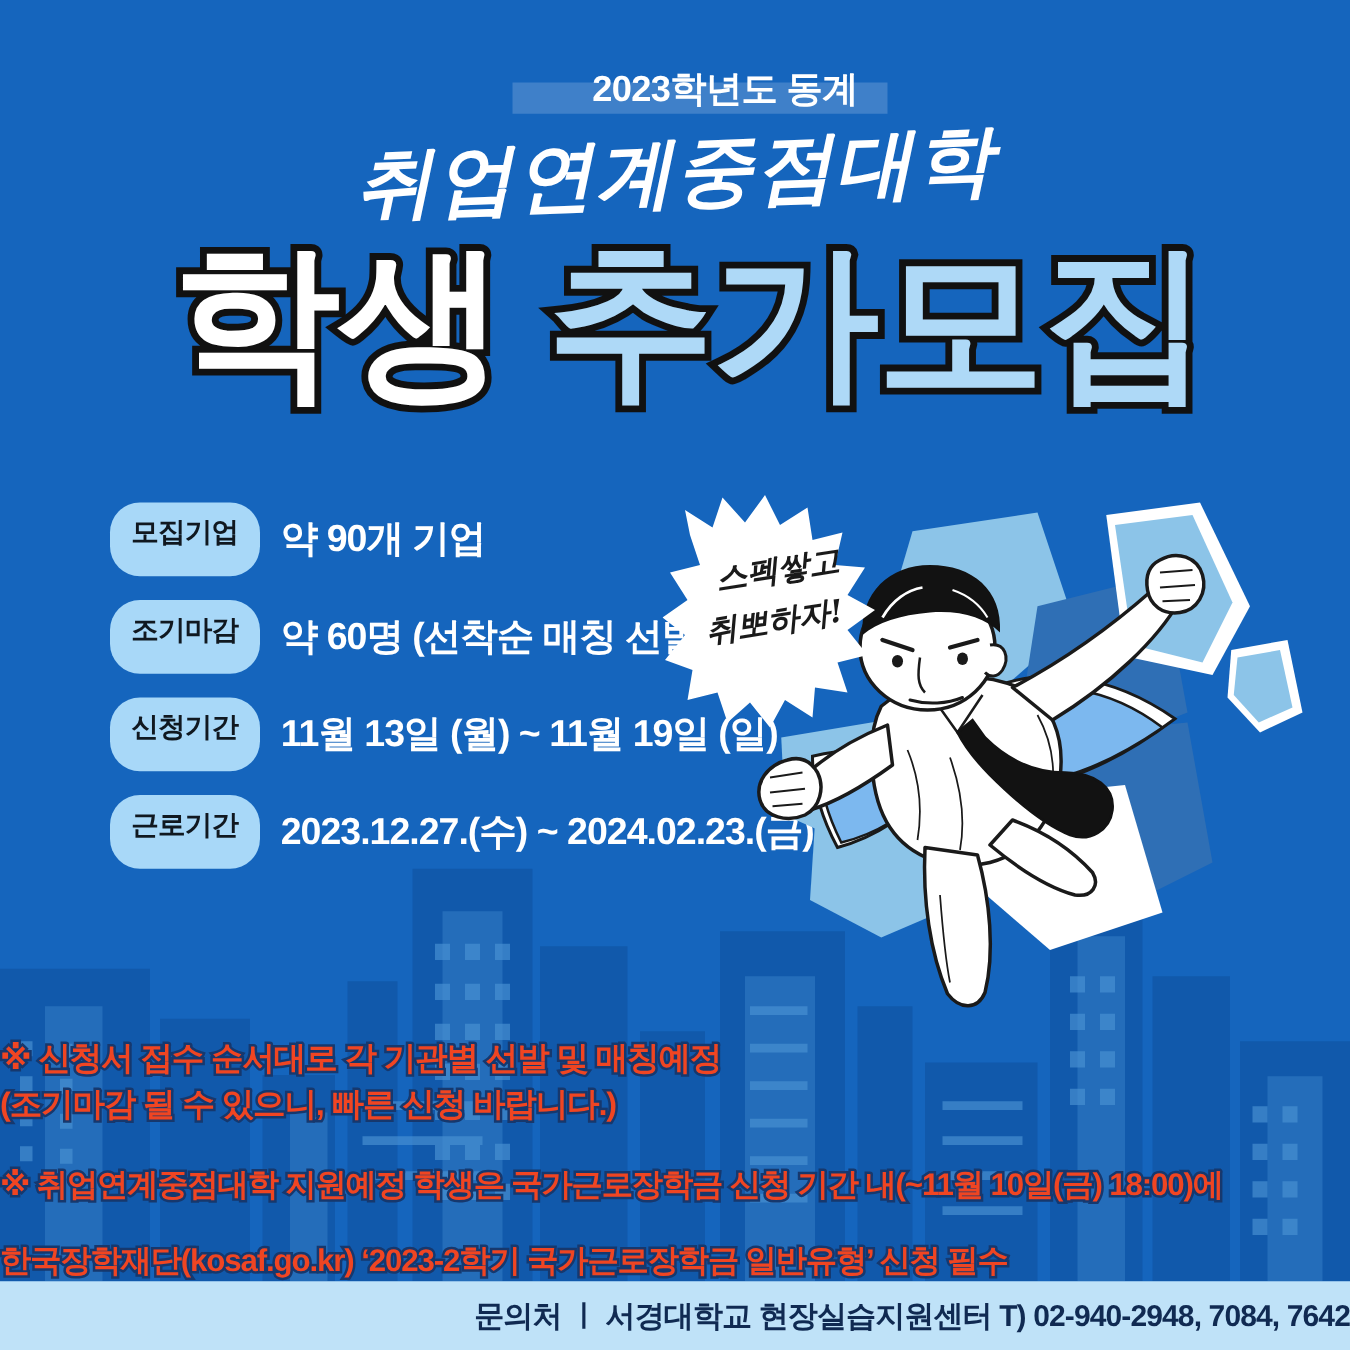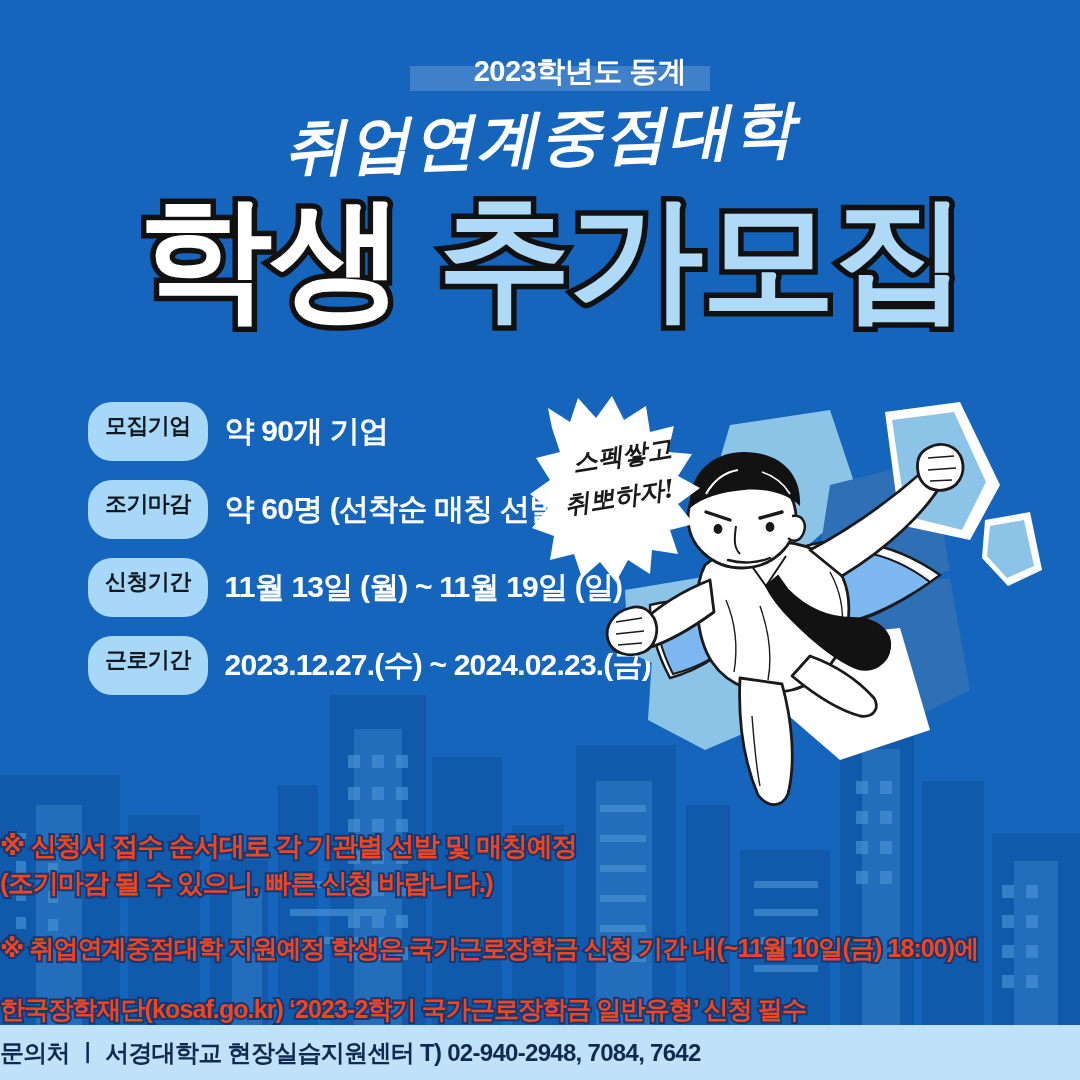--- a/index.html
+++ b/index.html
@@ -166,21 +166,21 @@
   
   .footer {
     position: absolute;
     left: 0;
     bottom: 0;
     width: 1080px;
     height: 55px;
     background: #bfe2f8;
     display: flex;
     align-items: center;
-    justify-content: flex-start;
+    justify-content: flex-end;
   }
   .footer-text {
     color: #102a52;
     font-size: 24px;
     font-weight: bold;
     letter-spacing: -0.7px;
     white-space: nowrap;
   }
 </style>
 </head>

